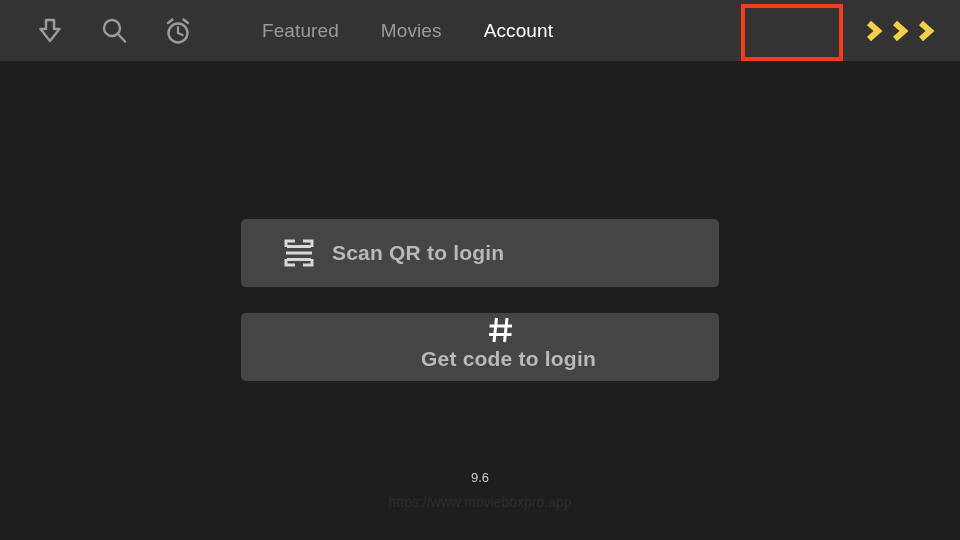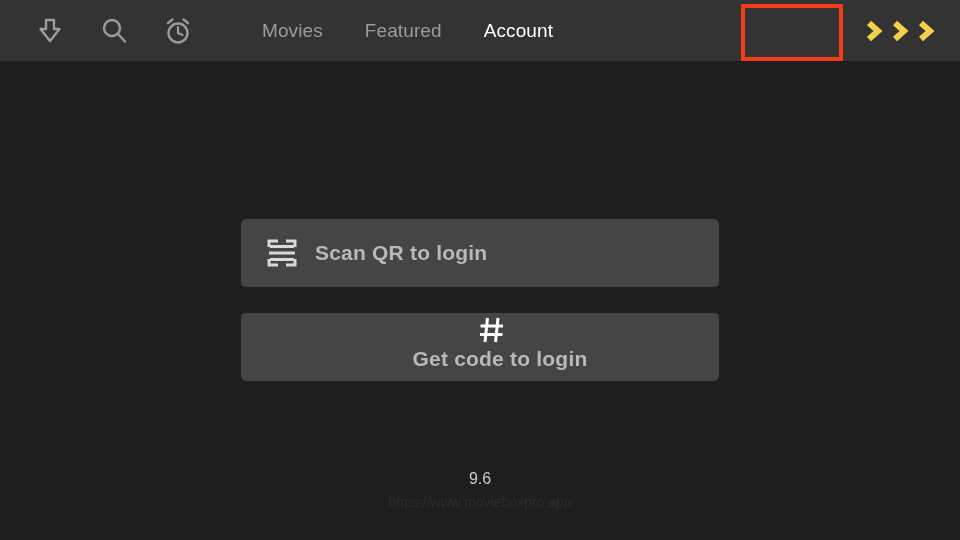--- a/index.html
+++ b/index.html
@@ -110,21 +110,21 @@
   }
   .login-btn {
     position: relative;
     width: 478px;
     height: 68px;
     background: #454545;
     border-radius: 5px;
     display: flex;
     align-items: center;
     box-sizing: border-box;
-    padding-left: 24px;
+    padding-left: 41px;
   }
   .login-btn + .login-btn {
     margin-top: 26px;
     flex-direction: column;
   }
   .btn-icon {
     width: 34px;
     height: 34px;
     display: flex;
     align-items: center;
@@ -142,21 +142,21 @@
   }
 
   
   .version {
     position: absolute;
     left: 0;
     top: 410px; 
     width: 960px;
     text-align: center;
     color: #cccccc;
-    font-size: 16px;
+    font-size: 13px;
     line-height: 1;
   }
   .site-url {
     position: absolute;
     left: 0;
     top: 434px; 
     width: 960px;
     text-align: center;
     color: #2d2d2d;
     font-size: 14px;
@@ -190,24 +190,24 @@
         <line x1="16" y1="18" x2="20.5" y2="20" stroke="#9b9b9b" stroke-width="2.2" stroke-linecap="round"></line>
         <line x1="6" y1="8" x2="10.5" y2="4.5" stroke="#9b9b9b" stroke-width="2.4" stroke-linecap="round"></line>
         <line x1="26" y1="8" x2="21.5" y2="4.5" stroke="#9b9b9b" stroke-width="2.4" stroke-linecap="round"></line>
       </svg>
     </div>
 
   </div>
 
   <div class="nav-tabs">
     <div class="nav-tab-wrap">
+      <div class="nav-tab">Featured</div>
+    </div>
+    <div class="nav-tab-wrap">
       <div class="nav-tab">Movies</div>
-    </div>
-    <div class="nav-tab-wrap">
-      <div class="nav-tab">Featured</div>
     </div>
     <div class="nav-tab-wrap">
       <div class="nav-tab selected">Account</div>
     </div>
   </div>
 
   <div class="focus-box"></div>
 
   <div class="chevrons">
     <svg class="chev" viewBox="0 0 26 30" aria-hidden="true">

